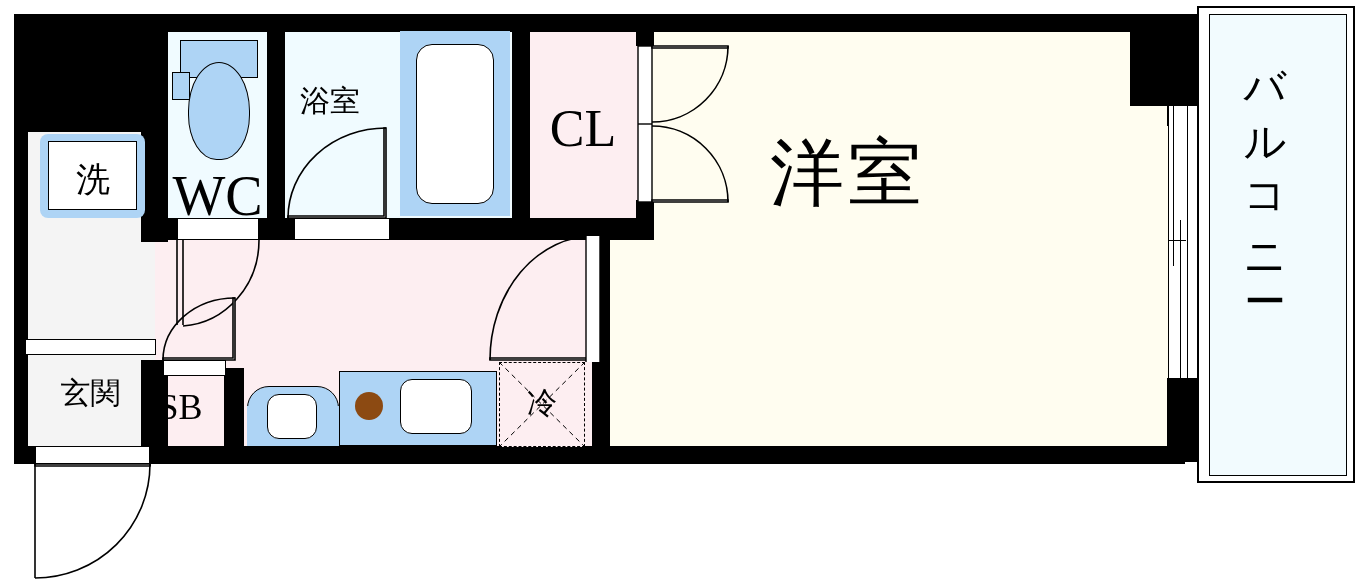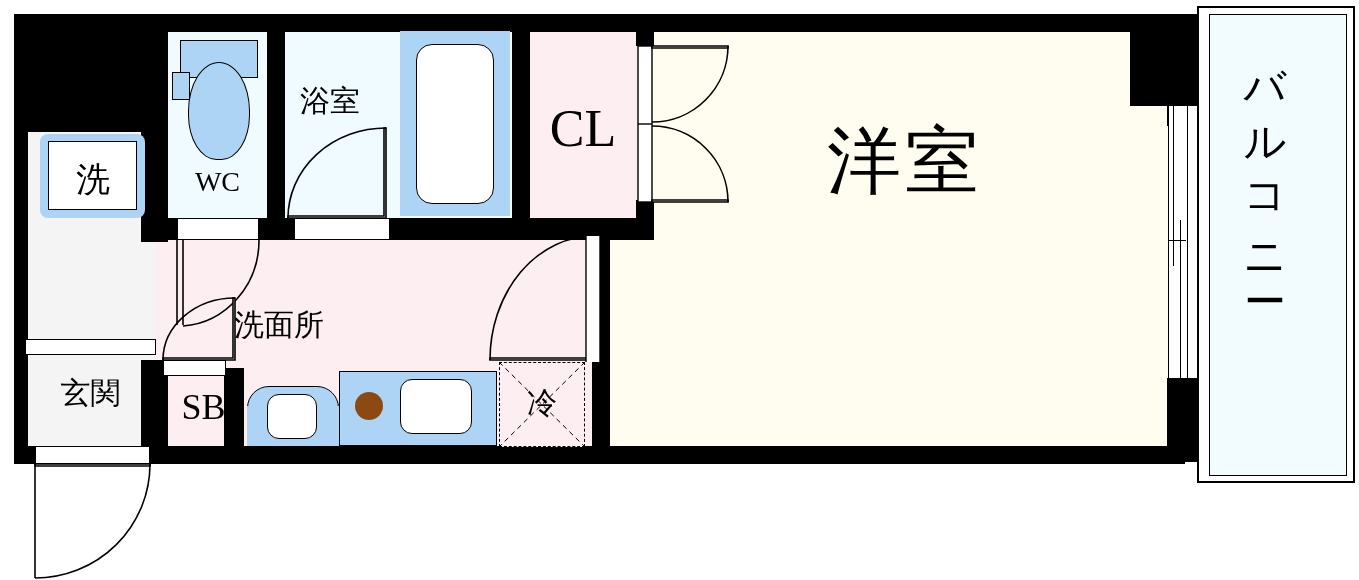--- a/index.html
+++ b/index.html
@@ -38,21 +38,21 @@
     line-height: 1;
     white-space: nowrap;
     font-family: "Liberation Serif", "DejaVu Serif", serif;
   }
   .lbl-main-name { font-size: 74px; letter-spacing: 4px; }
   .lbl-main-size { font-size: 74px; letter-spacing: 2px; }
   .lbl-md  { font-size: 30px; }
   .lbl-sm  { font-size: 34px; }
   .lbl-xs  { font-size: 30px; }
   .lbl-cl  { font-size: 52px; }
-  .lbl-wc  { font-size: 28px; }
+  .lbl-wc  { font-size: 56px; }
   .lbl-sb  { font-size: 36px; }
   .lbl-vert {
     font-size: 42px;
     writing-mode: vertical-rl;
     text-orientation: upright;
     letter-spacing: 12px;
     line-height: 1;
   }
   svg { display: block; overflow: visible; }
   .swing { fill: none; stroke: #000000; stroke-width: 1.6; }
@@ -136,42 +136,41 @@
   <div class="abs fix-blue" style="left:188px; top:62px; width:62px; height:98px; border:1px solid #000; border-radius:50% 50% 46% 46%; box-sizing:border-box;"></div>
   <div class="abs label lbl-wc" style="left:168px; top:168px; width:99px; text-align:center;">WC</div>
 
   <div class="abs label lbl-md" style="left:300px; top:86px; width:92px; text-align:left;">浴室</div>
 
   <div class="abs fix-blue" style="left:400px; top:31px; width:110px; height:185px;"></div>
   <div class="abs fix-white" style="left:416px; top:44px; width:78px; height:160px; border:1.4px solid #000; border-radius:16px; box-sizing:border-box;"></div>
 
   <div class="abs label lbl-cl" style="left:528px; top:103px; width:110px; text-align:center;">CL</div>
 
-  <div class="abs label lbl-md" style="left:234px; top:310px; width:135px; text-align:left;">洗面所</div>
 
   <div class="abs label lbl-md" style="left:25px; top:378px; width:131px; text-align:center;">玄関</div>
 
-  <div class="abs label lbl-sb" style="left:172px; top:389px; width:63px; text-align:center;">SB</div>
+  <div class="abs label lbl-sb" style="left:149px; top:389px; width:63px; text-align:center;">SB</div>
 
   <div class="abs fix-blue" style="left:247px; top:386px; width:92px; height:60px; border:1px solid #000; border-top-left-radius:22px; border-top-right-radius:22px; box-sizing:border-box;"></div>
   <div class="abs fix-blue" style="left:247px; top:406px; width:92px; height:40px;"></div>
   <div class="abs fix-white" style="left:267px; top:394px; width:50px; height:45px; border:1.2px solid #000; border-radius:12px; box-sizing:border-box;"></div>
 
   <div class="abs fix-blue outline" style="left:339px; top:371px; width:158px; height:75px; box-sizing:border-box;"></div>
   <div class="abs burner" style="left:355px; top:392px; width:28px; height:28px;"></div>
   <div class="abs fix-white" style="left:400px; top:379px; width:72px; height:55px; border:1.2px solid #000; border-radius:12px; box-sizing:border-box;"></div>
 
   <div class="abs dashedbox" style="left:499px; top:362px; width:86px; height:85px; background:#fdeef1;"></div>
   <svg class="abs" style="left:499px; top:362px;" width="86" height="85" viewBox="0 0 86 85">
     <line x1="0" y1="0" x2="86" y2="85" stroke="#000" stroke-width="1" stroke-dasharray="5,4"></line>
     <line x1="86" y1="0" x2="0" y2="85" stroke="#000" stroke-width="1" stroke-dasharray="5,4"></line>
   </svg>
   <div class="abs label lbl-xs" style="left:499px; top:388px; width:86px; text-align:center;">冷</div>
 
-  <div class="abs label lbl-main-name" style="left:770px; top:124px; width:270px; text-align:center;">洋室</div>
+  <div class="abs label lbl-main-name" style="left:770px; top:136px; width:270px; ">洋室</div>
 
   <div class="abs label lbl-vert" style="left:1244px; top:40px; height:350px;">バルコニー</div>
 
   <div class="abs fix-white outline" style="left:35px; top:446px; width:115px; height:18px; box-sizing:border-box; background:#fff;"></div>
   <svg class="abs" style="left:35px; top:464px;" width="130" height="120" viewBox="0 0 130 120">
     <path class="doorpanel" d="M0,0 L115,0 L115,2 L0,2 Z"></path>
     <line x1="0" y1="0" x2="0" y2="114" stroke="#000" stroke-width="1.6"></line>
     <line x1="115" y1="0" x2="115" y2="2" stroke="#000" stroke-width="1.6"></line>
     <path class="swing" d="M115,0 A115,114 0 0 1 0,114"></path>
   </svg>

